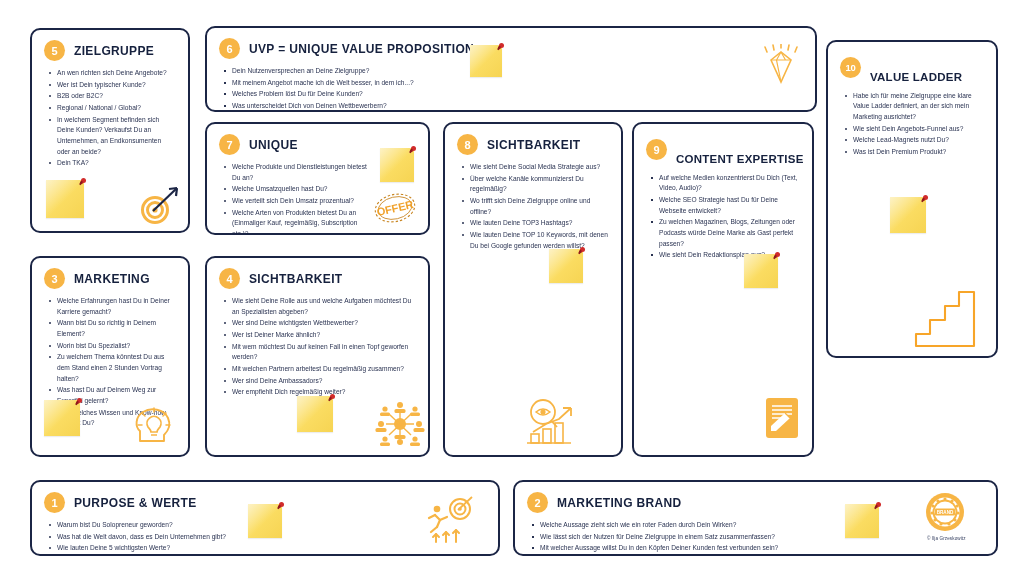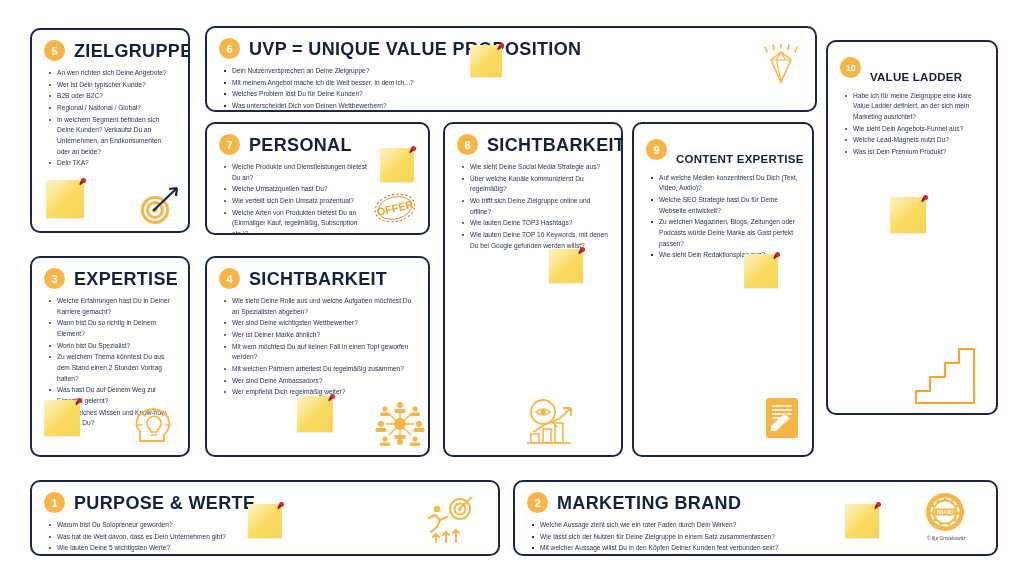--- a/index.html
+++ b/index.html
@@ -52,21 +52,21 @@
     font-size: 11px;
     font-weight: bold;
     display: flex;
     align-items: center;
     justify-content: center;
     flex: 0 0 auto;
     letter-spacing: -0.2px;
   }
   .badge.wide { font-size: 9.5px; }
   .card-title {
-    font-size: 18px;
+    font-size: 12px;
     font-weight: bold;
     color: #16213e;
     letter-spacing: 0.35px;
     line-height: 1;
     white-space: nowrap;
   }
   .card-title.small { font-size: 11.5px; letter-spacing: .25px; margin-top: 20px;}
   ul.qlist {
     margin: 0;
     padding: 0 0 0 12px;
@@ -182,21 +182,21 @@
         <path d="M10 16 L30 16 M20 8 L15.5 16 L20 38 M20 8 L24.5 16" fill="none" stroke="#f7b545" stroke-width="1.2"></path>
         <path d="M6 8 L4 3 M13 6 L12 1 M20 4 L20 0 M27 6 L28 1 M34 8 L36 3" stroke="#f7b545" stroke-width="1.6" fill="none" stroke-linecap="round"></path>
       </svg>
     </div>
   </div>
 
   <div class="card" style="left:205px; top:122px; width:225px; height:113px;">
     <div class="card-inner">
       <div class="card-head">
         <div class="badge">7</div>
-        <div class="card-title">PERSONAL</div>
+        <div class="card-title">UNIQUE</div>
       </div>
       <ul class="qlist" style="width:148px">
         <li>Welche Produkte und Dienstleistungen bietest Du an?</li>
         <li>Welche Umsatzquellen hast Du?</li>
         <li>Wie verteilt sich Dein Umsatz prozentual?</li>
         <li>Welche Arten von Produkten bietest Du an (Einmaliger Kauf, regelmäßig, Subscription etc.)?</li>
       </ul>
       <div class="sticky" style="right:14px; top:24px; width:34px; height:34px;">
         <span class="pin"></span>
       </div>
@@ -263,21 +263,21 @@
           <line x1="10" y1="15" x2="30" y2="15"></line>
           <line x1="10" y1="19" x2="30" y2="19"></line>
           <line x1="10" y1="23" x2="24" y2="23"></line>
         </g>
         <path d="M9 36 L9 31 L23 18 L28 23 L14 36 Z" fill="#ffffff"></path>
         <path d="M23 18 L28 23" stroke="#f7b545" stroke-width="1.2"></path>
       </svg>
     </div>
   </div>
 
-  <div class="card" style="left:826px; top:40px; width:172px; height:375px;">
+  <div class="card" style="left:826px; top:40px; width:172px; height:318px;">
     <div class="card-inner">
       <div class="card-head">
         <div class="badge wide">10</div>
         <div class="card-title small">VALUE LADDER</div>
       </div>
       <ul class="qlist">
         <li>Habe ich für meine Zielgruppe eine klare Value Ladder definiert, an der sich mein Marketing ausrichtet?</li>
         <li>Wie sieht Dein Angebots-Funnel aus?</li>
         <li>Welche Lead-Magnets nutzt Du?</li>
         <li>Was ist Dein Premium Produkt?</li>
@@ -288,21 +288,21 @@
       <svg class="icon" style="right:6px; bottom:4px;" width="76" height="78" viewBox="0 0 76 78">
         <path d="M2 72 L2 60 L16 60 L16 46 L31 46 L31 32 L45 32 L45 18 L60 18 L60 72 Z" fill="none" stroke="#f7a529" stroke-width="2.1" stroke-linejoin="round"></path>
       </svg>
     </div>
   </div>
 
   <div class="card" style="left:30px; top:256px; width:160px; height:201px;">
     <div class="card-inner">
       <div class="card-head">
         <div class="badge">3</div>
-        <div class="card-title">EXPERTISE</div>
+        <div class="card-title">MARKETING</div>
       </div>
       <ul class="qlist">
         <li>Welche Erfahrungen hast Du in Deiner Karriere gemacht?</li>
         <li>Wann bist Du so richtig in Deinem Element?</li>
         <li>Worin bist Du Spezialist?</li>
         <li>Zu welchem Thema könntest Du aus dem Stand einen 2 Stunden Vortrag halten?</li>
         <li>Was hast Du auf Deinem Weg zur ExpertIN gelernt?</li>
         <li>Über welches Wissen und Know-how verfügst Du?</li>
       </ul>
       <div class="sticky" style="left:12px; top:142px; width:36px; height:36px;">

